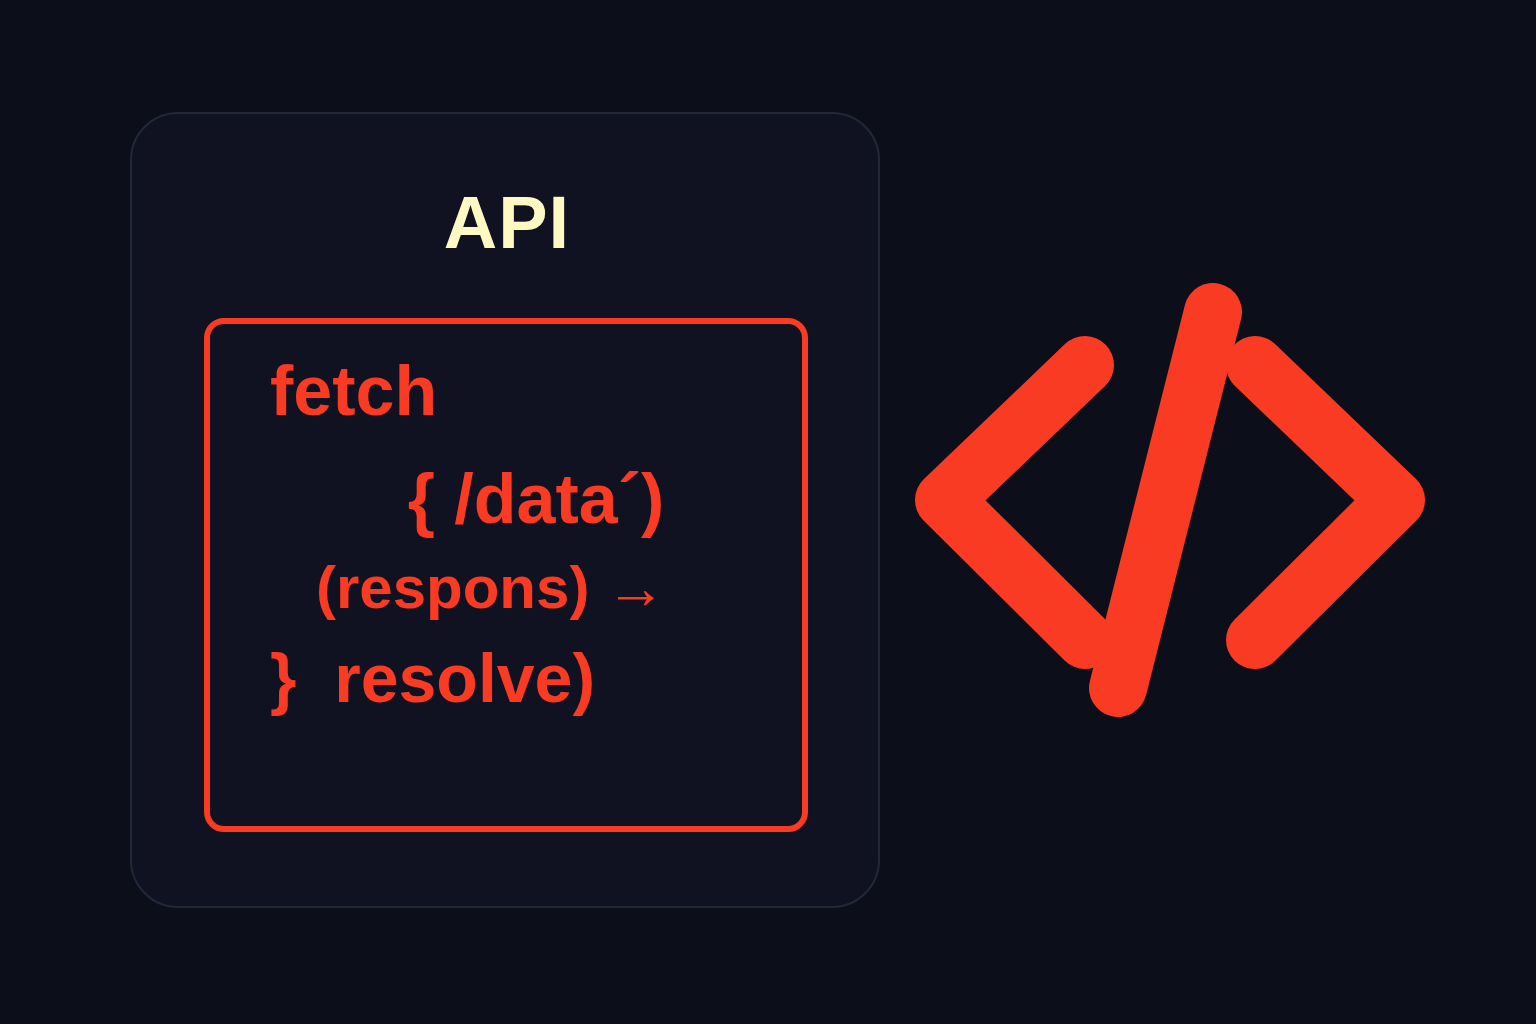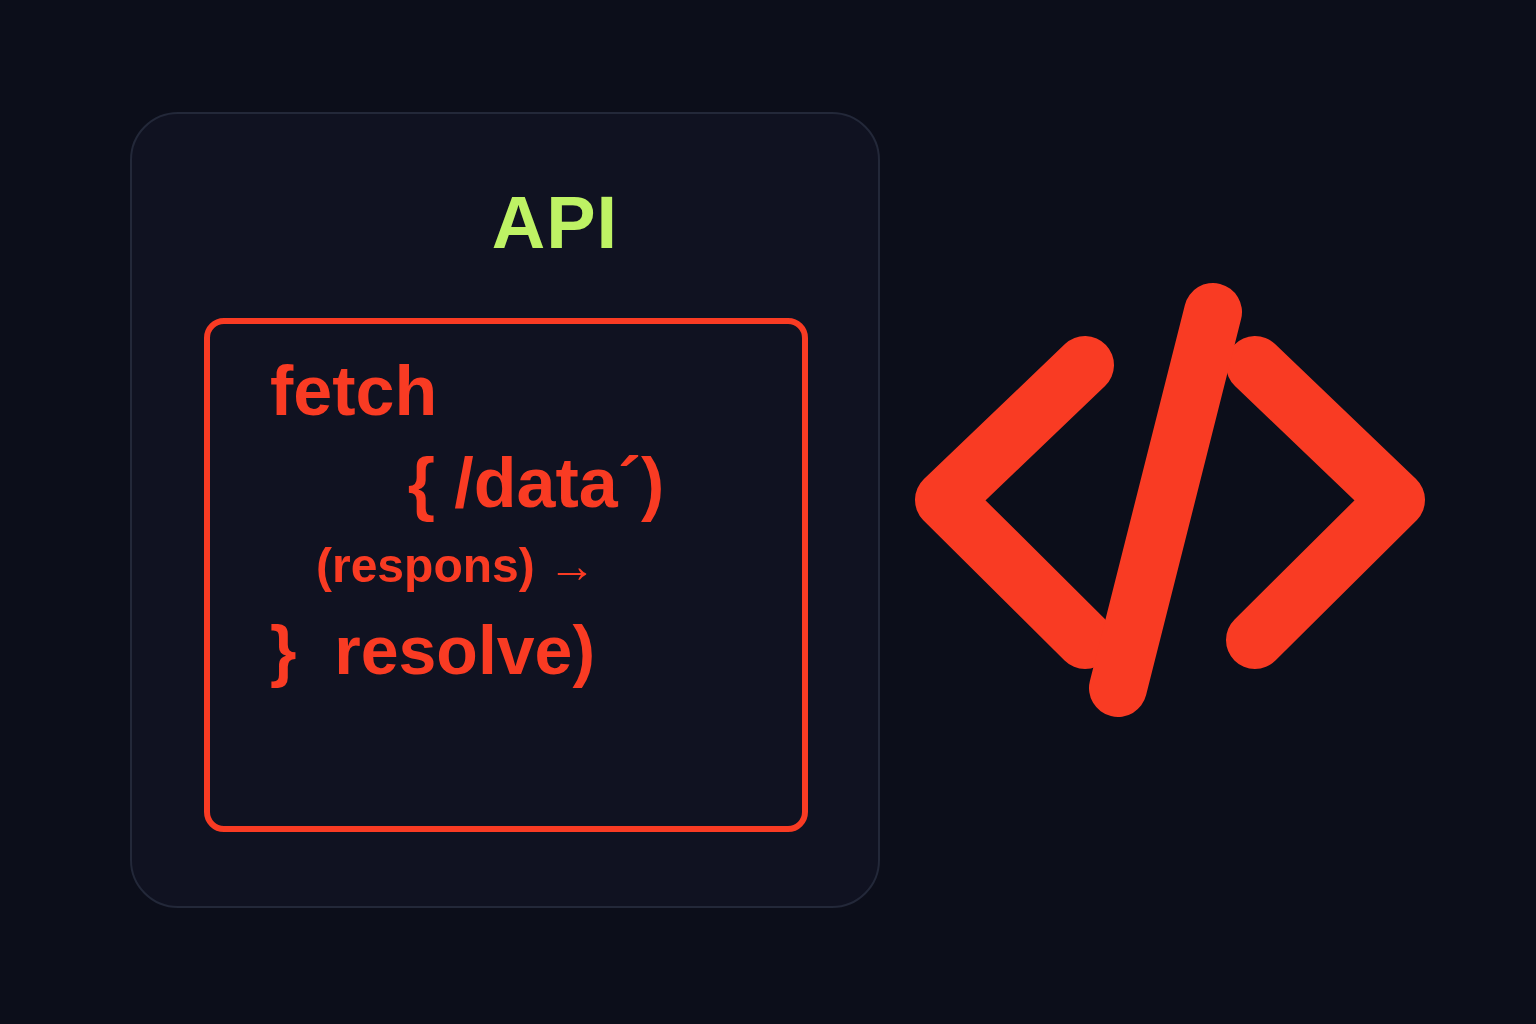--- a/index.html
+++ b/index.html
@@ -38,24 +38,23 @@
   
   #api-title {
     position: absolute;
     left: 0;
     top: 72px;
     width: 750px;
     text-align: center;
     font-size: 74px;
     font-weight: bold;
     letter-spacing: 1px;
-    color: #bef264;
+    color: #fef9c3;
     line-height: 1;
     user-select: none;
-    margin-left: 48px;
   }
 
   
   #code-box {
     position: absolute;
     left: 72px;
     top: 204px;
     width: 604px;
     height: 514px;
     box-sizing: border-box;
@@ -76,23 +75,23 @@
     font-weight: bold;
     line-height: 1.0;
     user-select: none;
   }
 
   .code-line {
     white-space: pre;
     color: #f93b23;
     display: block;
   }
-  .line-1 { font-size: 70px; margin-bottom: 22px; letter-spacing: 0px; }
+  .line-1 { font-size: 70px; margin-bottom: 38px; letter-spacing: 0px; }
   .line-2 { font-size: 70px; margin-bottom: 24px; letter-spacing: 0px; text-align: center; }
-  .line-3 { font-size: 48px; margin-bottom: 26px; padding-left: 46px; letter-spacing: 0px; margin-top: 8px; }
+  .line-3 { font-size: 60px; margin-bottom: 26px; padding-left: 46px; letter-spacing: 0px; margin-top: 8px; }
   .line-4 { font-size: 68px; letter-spacing: 0px; }
 
   
   #code-glyph {
     position: absolute;
     left: 890px;
     top: 255px;
     width: 560px;
     height: 500px;
   }

